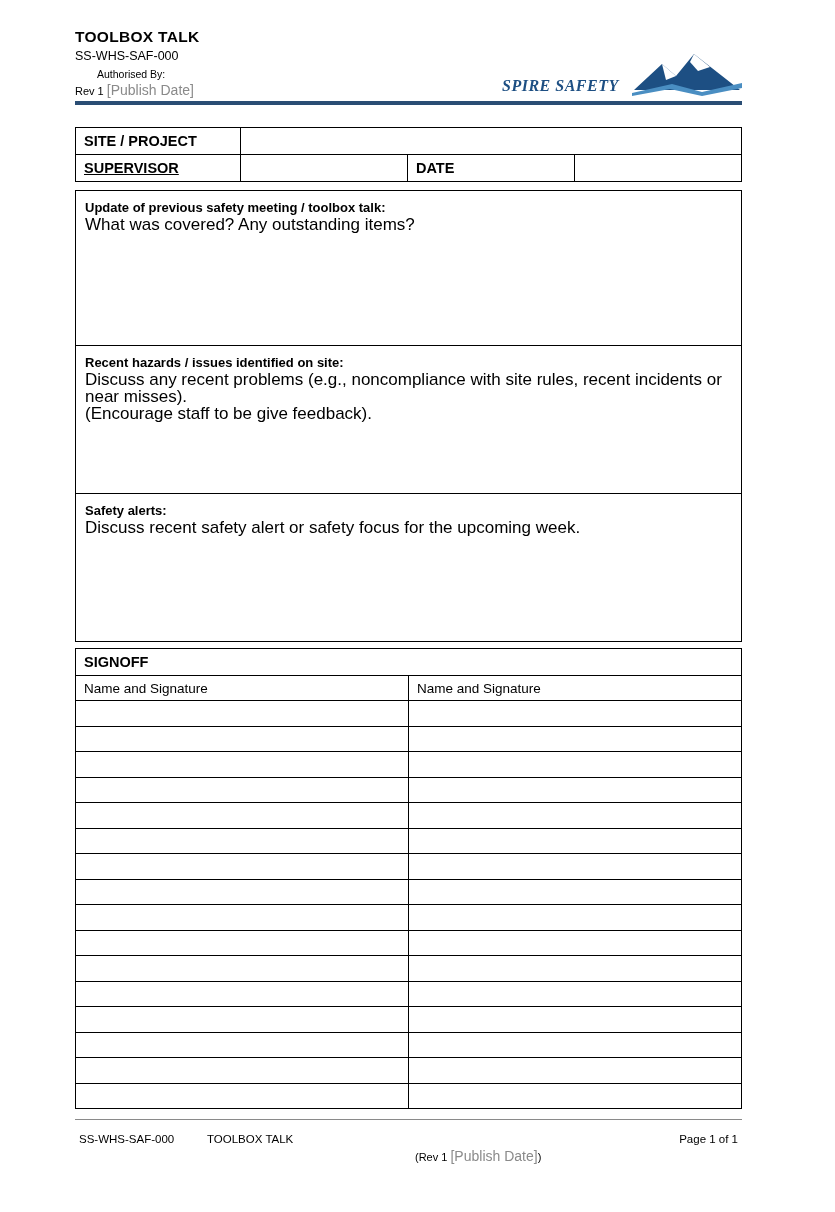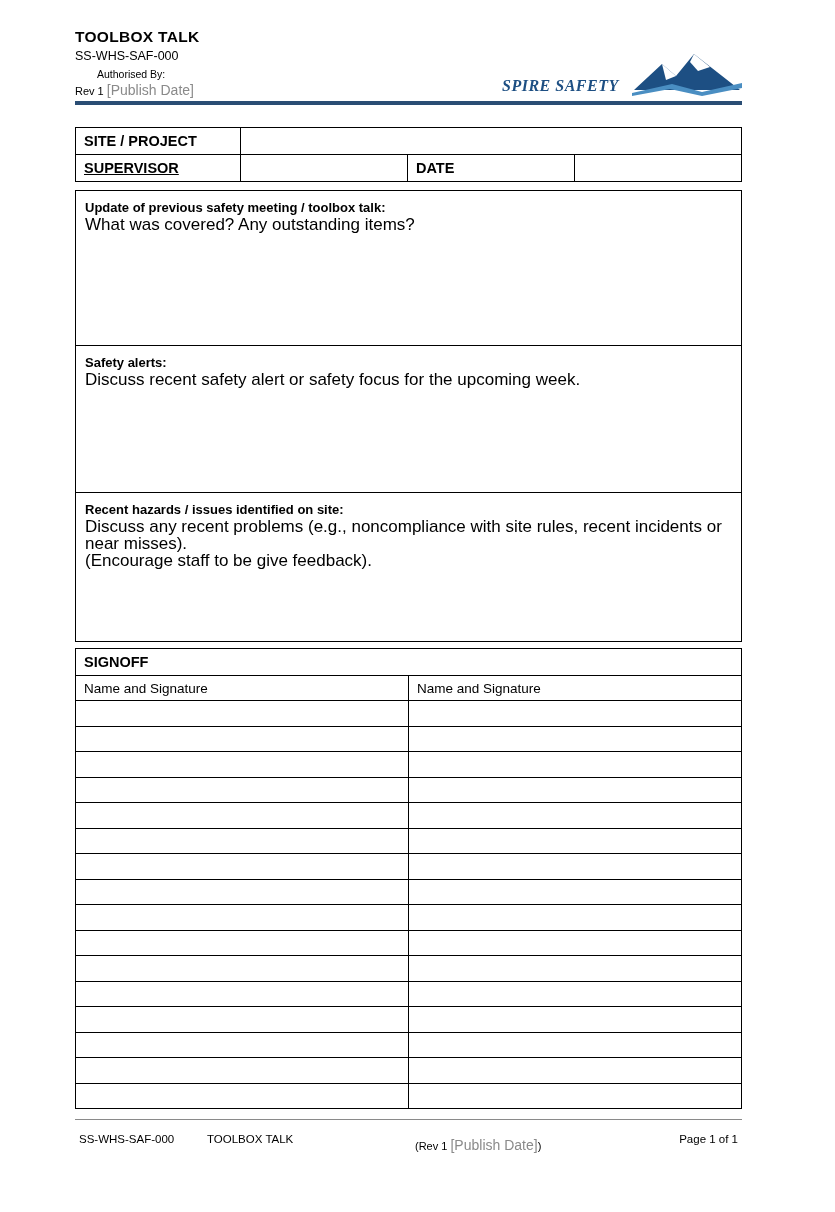--- a/index.html
+++ b/index.html
@@ -187,21 +187,21 @@
     position: absolute;
     left: 75px;
     top: 1128px;
     width: 667px;
     height: 26px;
     font-size: 11.5px;
     color: #000;
   }
   .footer .f-code { position: absolute; left: 4px; top: 5px; }
   .footer .f-title { position: absolute; left: 132px; top: 5px; }
-  .footer .f-rev { position: absolute; left: 340px; top: 9px; font-size: 11px; text-align: center; }
+  .footer .f-rev { position: absolute; left: 340px; top: 20px; font-size: 11px; text-align: center; }
   .footer .f-rev .pub { color: #8a8a8a; font-size: 14px; }
   .footer .f-page { position: absolute; right: 4px; top: 5px; }
 </style>
 </head>
 <body>
 
 <div class="page">
 
   <div class="header">
     <div class="doc-title">TOOLBOX TALK</div>
@@ -235,28 +235,28 @@
       <td class="blank"></td>
     </tr>
   </tbody>
     </table>
 
   <div class="sections">
     <div class="section" style="height:155px;">
       <div class="section-title">Update of previous safety meeting / toolbox talk:</div>
       <div class="section-hint">What was covered? Any outstanding items?</div>
     </div>
-    <div class="section" style="height:147px;">
-      <div class="section-title">Safety alerts:</div>
-      <div class="section-hint">Discuss recent safety alert or safety focus for the upcoming week.</div>
-    </div>
     <div class="section" style="height:148px;">
       <div class="section-title">Recent hazards / issues identified on site:</div>
       <div class="section-hint">Discuss any recent problems (e.g., noncompliance with site rules, recent incidents or near misses).</div>
       <div class="section-hint">(Encourage staff to be give feedback).</div>
+    </div>
+    <div class="section" style="height:147px;">
+      <div class="section-title">Safety alerts:</div>
+      <div class="section-hint">Discuss recent safety alert or safety focus for the upcoming week.</div>
     </div>
   </div>
 
   <table class="signoff">
     <tbody>
       <tr>
         <td class="signoff-head" colspan="2">SIGNOFF</td>
       </tr>
       <tr>
         <td class="col-head" style="width:333px;">Name and Signature</td>

